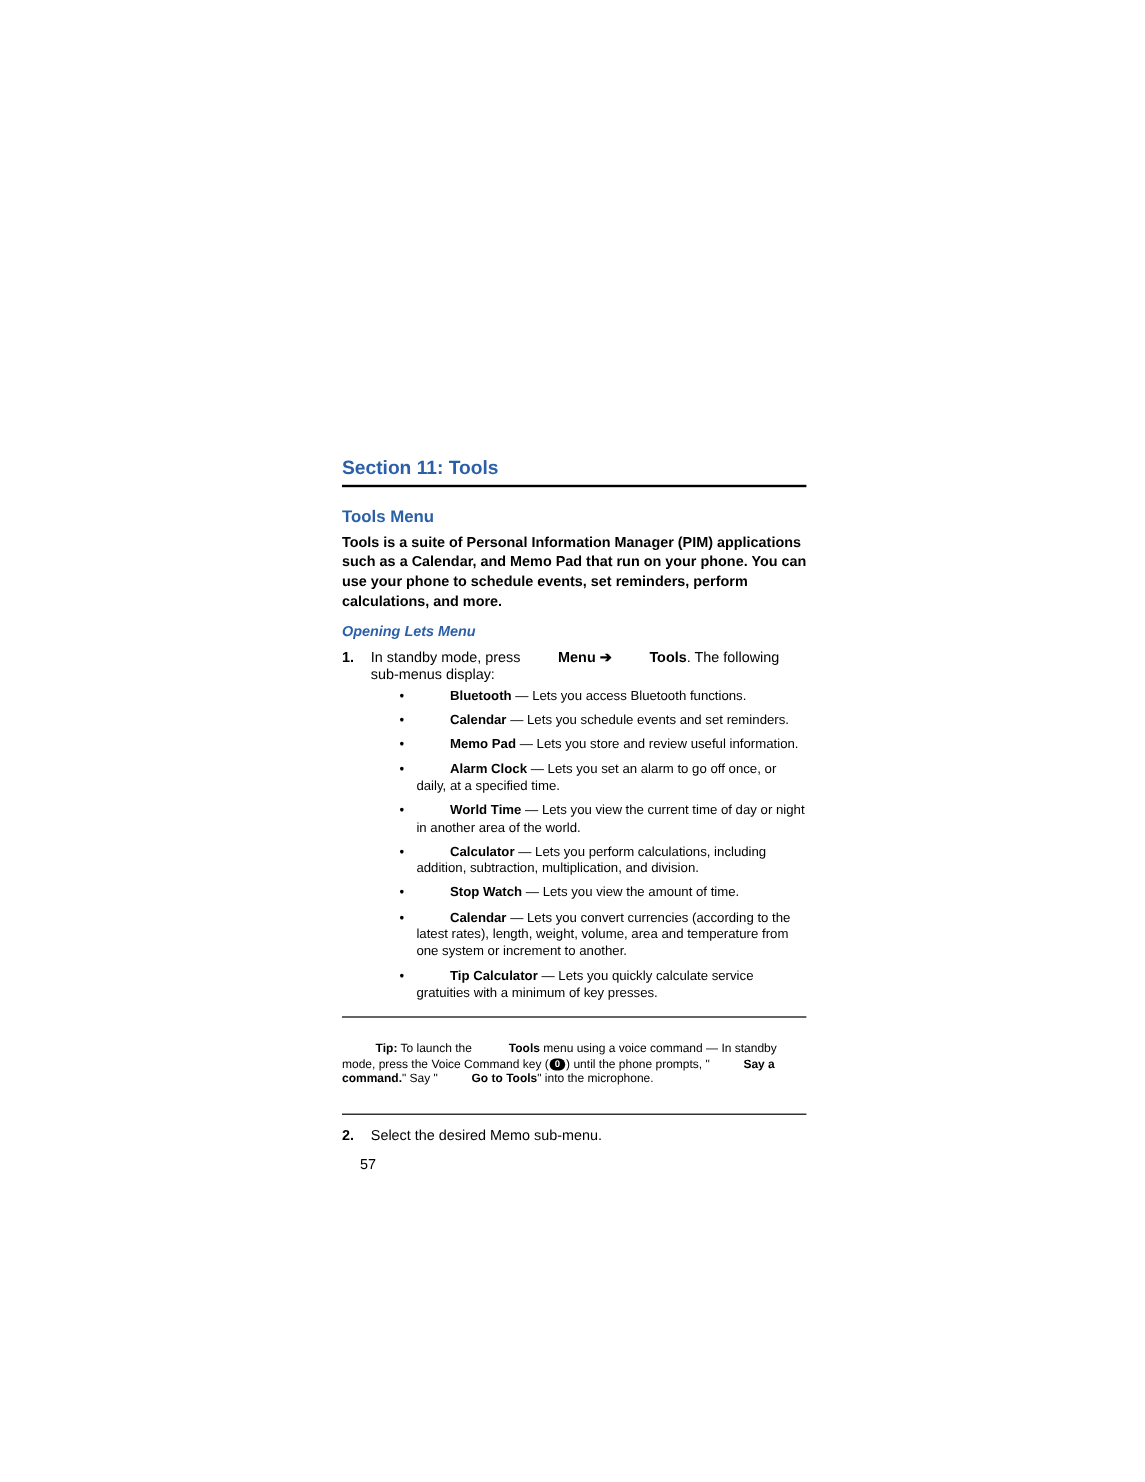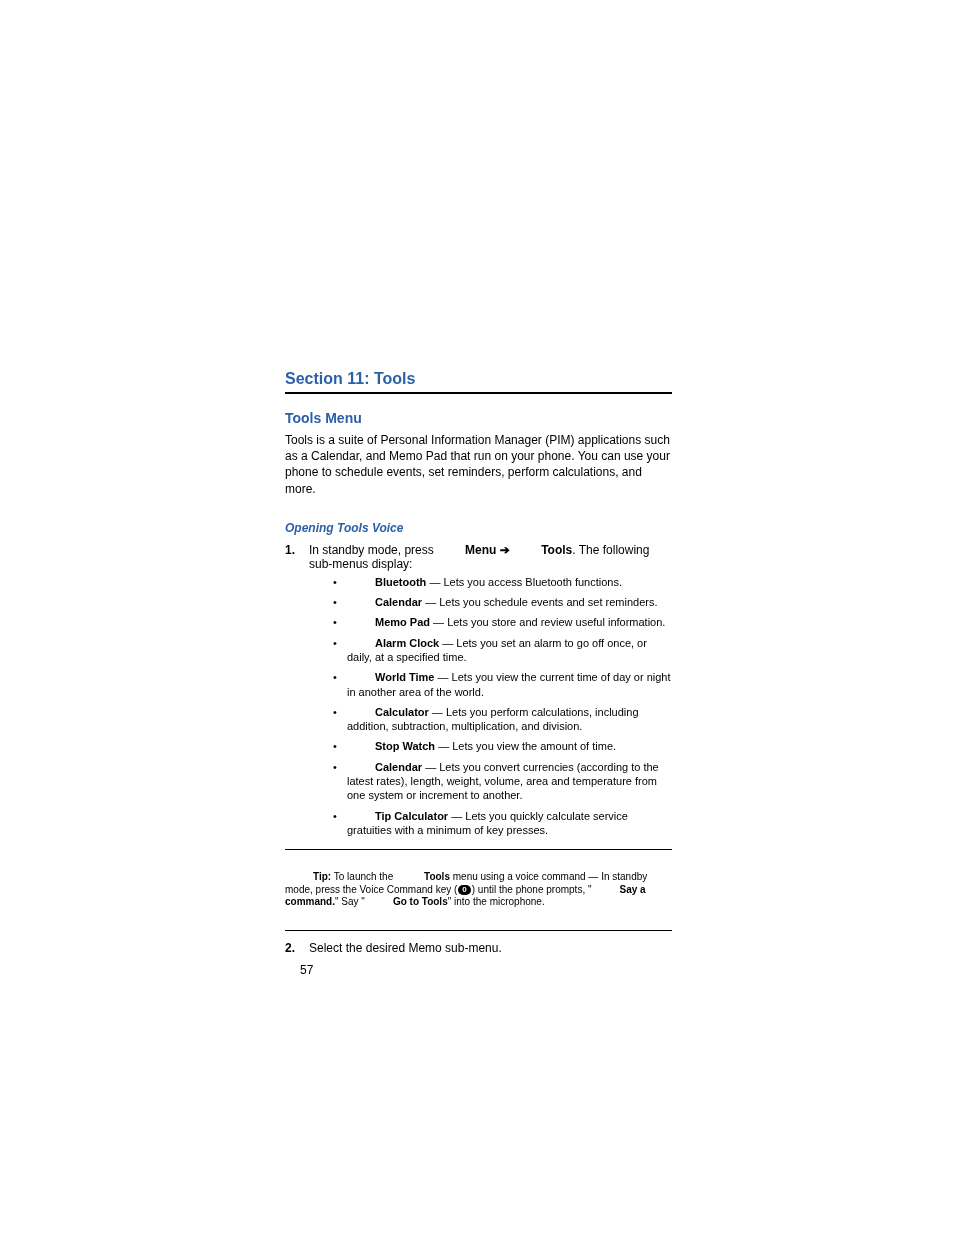--- a/index.html
+++ b/index.html
@@ -15,42 +15,43 @@
     position: relative;
     width: 954px;
     height: 1235px;
     box-sizing: border-box;
     padding: 370px 282px 0 285px; 
   }
   .section-title {
     color: #2b5fa8;
     font-weight: bold;
     font-size: 16px;
-    margin: 0 0 4px 0;
+    margin: 12px 0 4px 0;
   }
   .h-rule-thick {
     border: none;
     border-top: 2px solid #000;
     margin: 2px 0 12px 0;
   }
   .h-rule-thin {
     border: none;
     border-top: 1px solid #000;
     margin: 4px 0 4px 0;
   }
   .subhead {
     color: #2b5fa8;
     font-weight: bold;
     font-size: 14px;
     margin: 16px 0 6px 0;
   }
   .intro {
     font-size: 12px;
     line-height: 1.35;
-    margin: 0 0 24px 0;
+    margin: 0 0 10px 0;
+    font-weight: bold;
   }
   .subsubhead {
     color: #2b5fa8;
     font-style: italic;
     font-weight: bold;
     font-size: 12px;
     margin: 0 0 8px 0;
   }
   .ord-list {
     list-style: none;
@@ -123,21 +124,21 @@
 
 <div class="page">
 
   <h1 class="section-title">Section 11: Tools</h1>
   <hr class="h-rule-thick">
 
   <h2 class="subhead">Tools Menu</h2>
 
   <p class="intro">Tools is a suite of Personal Information Manager (PIM) applications such as a Calendar, and Memo Pad that run on your phone. You can use your phone to schedule events, set reminders, perform calculations, and more.</p>
 
-  <div class="subsubhead">Opening Tools Voice</div>
+  <div class="subsubhead">Opening Lets Menu</div>
 
   <ol class="ord-list">
     <li class="ord-item">
       <div class="ord-num">1.</div>
       <div class="ord-body">
         <span>In standby mode, press </span><span class="bold">Menu</span><span class="arrow"> ➔ </span><span class="bold">Tools</span><span>. The following sub-menus display:</span>
 
         <ul class="bullets">
           <li>
             <span class="dot">•</span>

